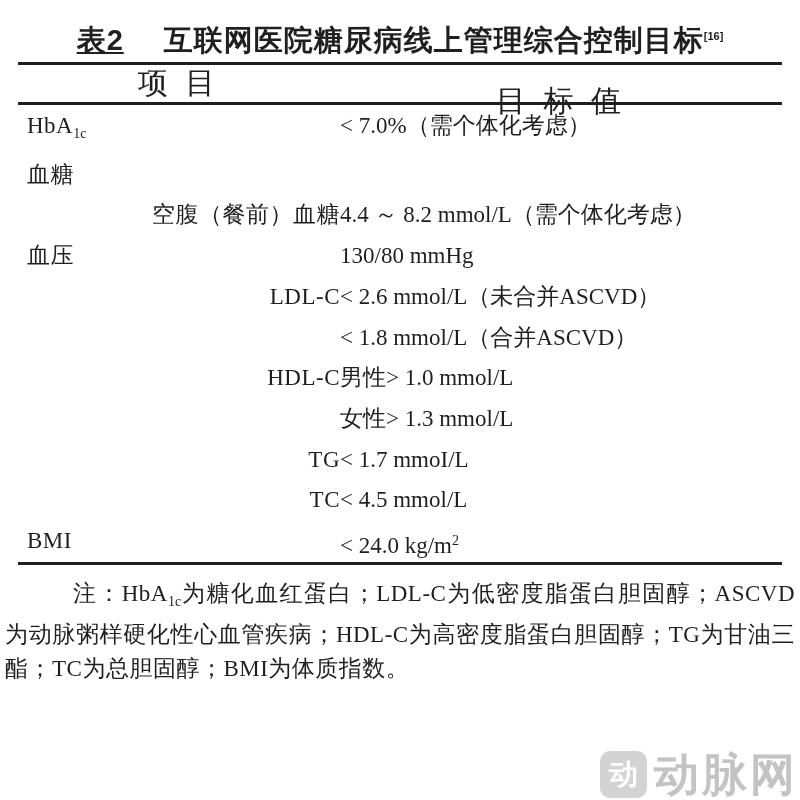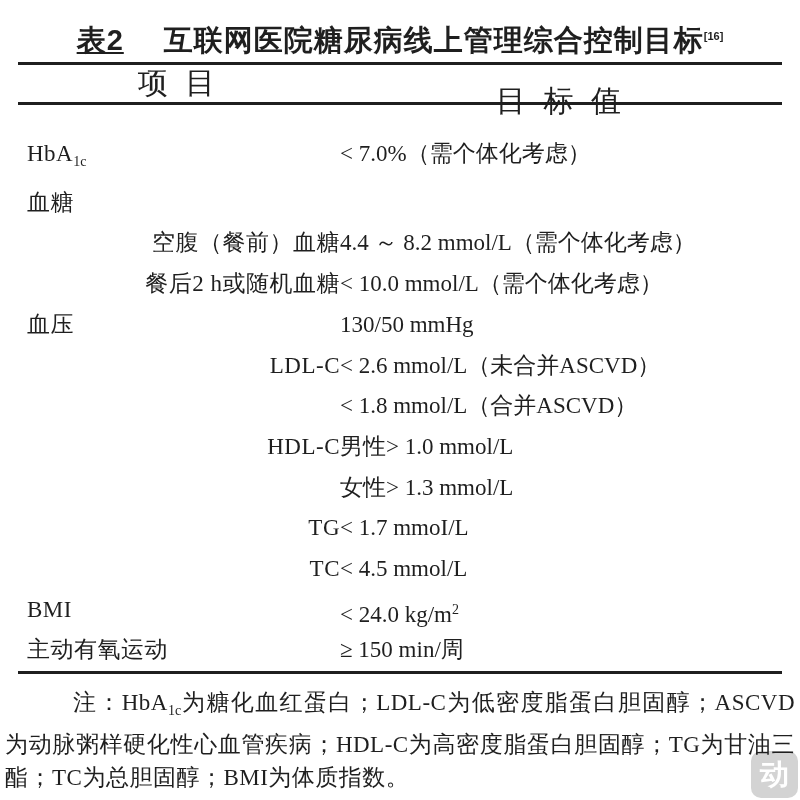--- a/index.html
+++ b/index.html
@@ -27,21 +27,21 @@
   .title sup{font-size:11px;vertical-align:10px;letter-spacing:0;}
   
   .rule{height:3px;background:#1f1f1f;}
   .rule-top{margin-top:6px;}
   
   .header-row{display:flex;height:37px;align-items:center;font-size:30px;}
   .header-cell{letter-spacing:5px;text-align:center;}
   .header-item{width:322px;flex:0 0 322px;}
   .header-value{flex:1;margin-top:36px;}
   
-  .tbody{padding:1px 0 0 0;margin-top:28px;}
+  .tbody{padding:1px 0 0 0;}
   .row{display:flex;align-items:flex-start;}
   .cell-item{
     width:322px;flex:0 0 322px;
     box-sizing:border-box;
     padding-left:9px;
     font-size:23px;line-height:40.7px;
     letter-spacing:0.5px;
     white-space:nowrap;
   }
   .cell-item.indent1{padding-left:39px;text-align:right;}
@@ -112,31 +112,25 @@
         </div>
     </div>
 
     <div class="row">
       <div class="cell-item indent1">空腹（餐前）血糖</div>
       <div class="cell-value">
         <div class="vline">4.4 ～ 8.2 mmol/L（需个体化考虑）</div>
       </div>
     </div>
 
-    <div class="row">
-      <div class="cell-item indent1">餐后2 h或随机血糖</div>
-      <div class="cell-value">
-        <div class="vline">&lt; 10.0 mmol/L（需个体化考虑）</div>
-      </div>
-    </div>
 
     <div class="row">
       <div class="cell-item">血压</div>
       <div class="cell-value">
-        <div class="vline">130/50 mmHg</div>
+        <div class="vline">130/80 mmHg</div>
       </div>
     </div>
 
 
     <div class="row">
       <div class="cell-item indent1">LDL-C</div>
       <div class="cell-value">
         <div class="vline">&lt; 2.6 mmol/L（未合并ASCVD）</div>
         <div class="vline">&lt; 1.8 mmol/L（合并ASCVD）</div>
       </div>
@@ -164,30 +158,25 @@
       </div>
     </div>
 
     <div class="row">
       <div class="cell-item">BMI</div>
       <div class="cell-value">
         <div class="vline"><span>&lt; 24.0 kg/m</span><sup class="small">2</sup></div>
       </div>
     </div>
 
-    <div class="row">
-      <div class="cell-item">主动有氧运动</div>
-      <div class="cell-value">
-        <div class="vline">≥ 150 min/周</div>
-      </div>
-    </div>
 
   </div>
 
   <div class="rule"></div>
 
   <p class="footnote"><span>注：HbA</span><sub class="small">1c</sub><span>为糖化血红蛋白；LDL-C为低密度脂蛋白胆固醇；ASCVD为动脉粥样硬化性心血管疾病；HDL-C为高密度脂蛋白胆固醇；TG为甘油三酯；TC为总胆固醇；BMI为体质指数。</span></p>
 
   <div class="watermark">
     <div class="wm-badge">动</div>
+    <div class="wm-text">动脉网</div>
   </div>
 
 </div>
 
 </body></html>

